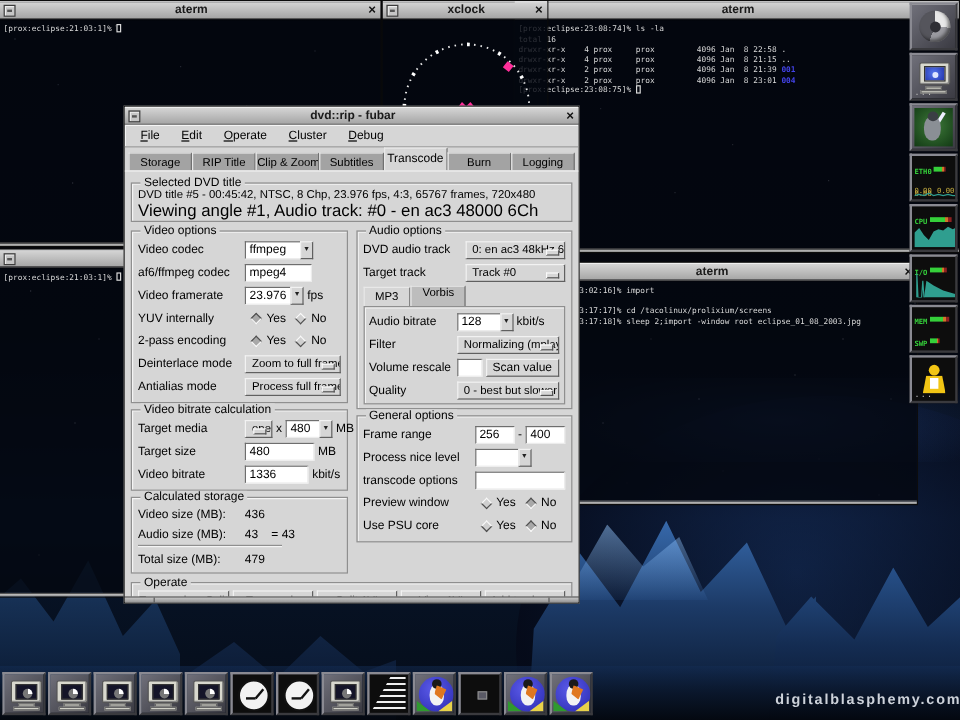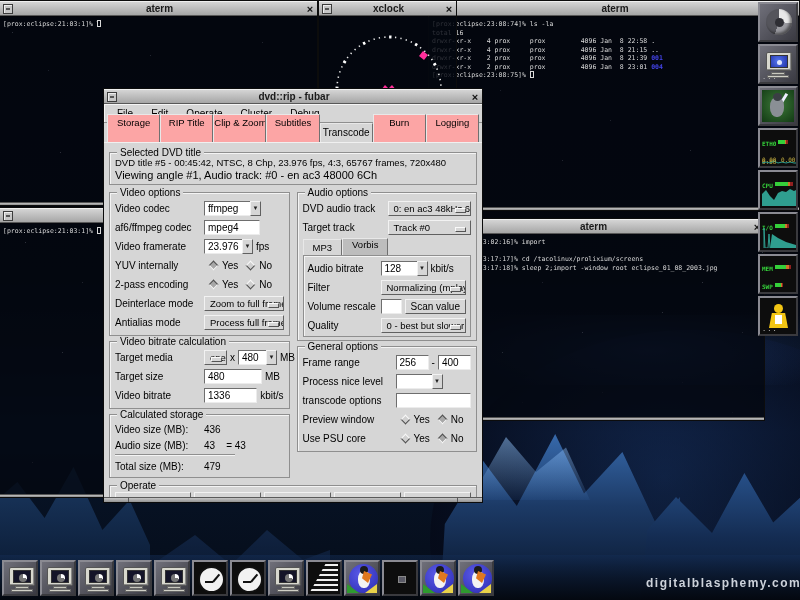--- a/index.html
+++ b/index.html
@@ -66,21 +66,21 @@
   
   .clockbody { position:absolute; left:0; right:0; top:16px; bottom:0; background:rgba(4,7,16,0.82); }
 
   
   .gtkwin { background:#d6d6d6; font-size:10px; color:#000; }
   .menubar { height:19px; background:#d6d6d6; border-bottom:1px solid #8f8f8f;
     box-shadow:inset 1px 1px 0 #f5f5f5; display:flex; align-items:center; padding:0 4px; }
   .menuitem { padding:2px 9px; font-size:10px; }
   .menuitem .mn { text-decoration:underline; }
   .tabrow { display:flex; align-items:flex-end; height:19px; padding:0 3px; background:#d6d6d6; }
-  .tab { flex:1; height:28px; line-height:15px; text-align:center; background:#fca5a5;
+  .tab { flex:1; height:15px; line-height:15px; text-align:center; background:#a3a3a3;
     border:1px solid #707070; border-bottom:none; border-top-color:#e8e8e8; border-left-color:#e8e8e8;
     font-size:9.5px; overflow:hidden; white-space:nowrap; }
   .tab.active { height:19px; line-height:18px; background:#d6d6d6; font-size:10px; }
   .gtkbody { position:absolute; left:0; right:0; top:53px; bottom:5px; background:#d6d6d6;
     border-top:1px solid #f0f0f0; padding:3px 3px 0; overflow:hidden; }
   .resizebar { position:absolute; left:0; right:0; bottom:0; height:5px;
     background:linear-gradient(180deg,#c6c6c6,#939393); border-top:1px solid #5a5a5a; }
   .resizebar::before,.resizebar::after { content:""; position:absolute; top:0; bottom:0; width:1px; background:#5a5a5a; }
   .resizebar::before { left:24px; } .resizebar::after { right:24px; }
   .frame { position:relative; border:1px solid #8f8f8f; box-shadow:inset 1px 1px 0 #f4f4f4;
@@ -287,21 +287,21 @@
       <span class="tab">Subtitles</span>
       <span class="tab active">Transcode</span>
       <span class="tab">Burn</span>
       <span class="tab">Logging</span>
     </div>
     <div class="gtkbody">
 
       <div class="frame" style="margin-top:6px; padding-top:4px">
         <span class="flabel">Selected DVD title</span>
         <div style="font-size:9.5px; line-height:12px">DVD title #5 - 00:45:42, NTSC, 8 Chp, 23.976 fps, 4:3, 65767 frames, 720x480</div>
-        <div style="font-size:11px; line-height:12px">Viewing angle #1, Audio track: #0 - en ac3 48000 6Ch</div>
+        <div style="font-size:14px; line-height:12px">Viewing angle #1, Audio track: #0 - en ac3 48000 6Ch</div>
       </div>
 
       <div class="cols">
 
         <div class="col">
           <div class="frame">
             <span class="flabel">Video options</span>
             <div class="row">
               <span class="lbl w84">Video codec</span>
               <span class="combo">

